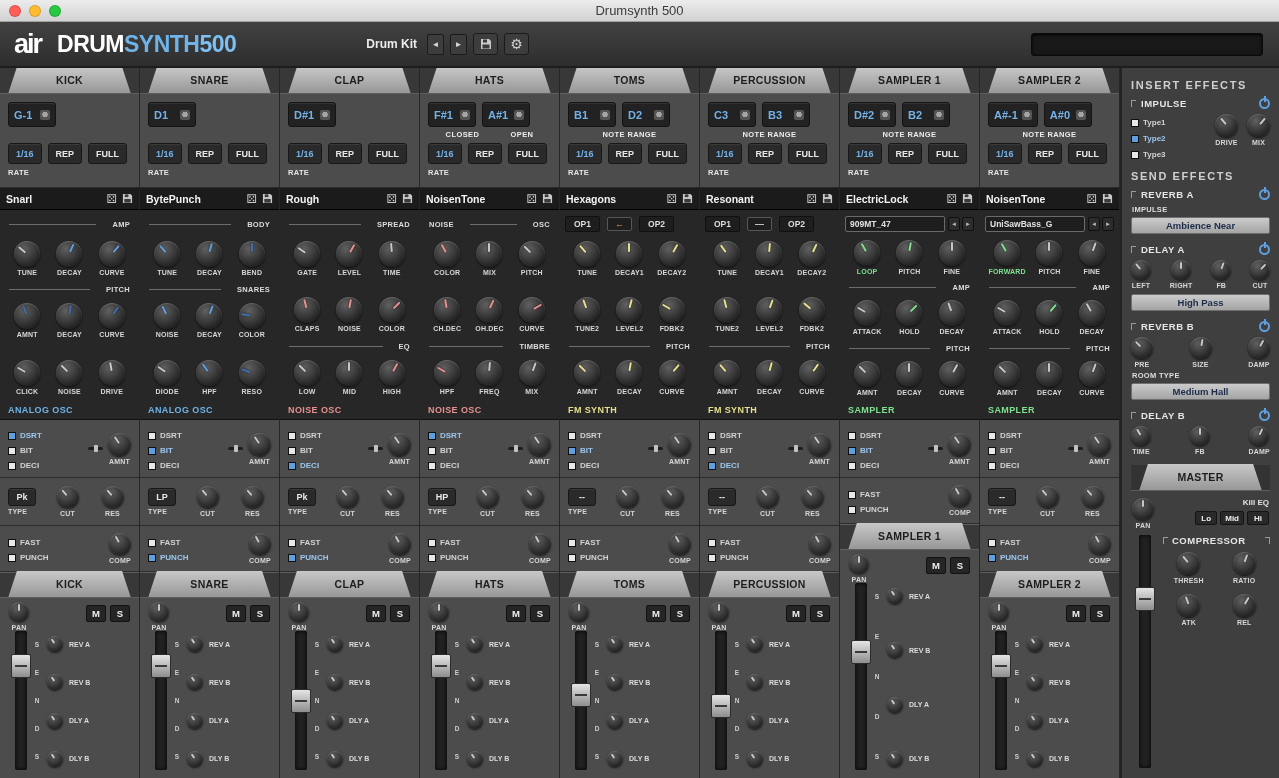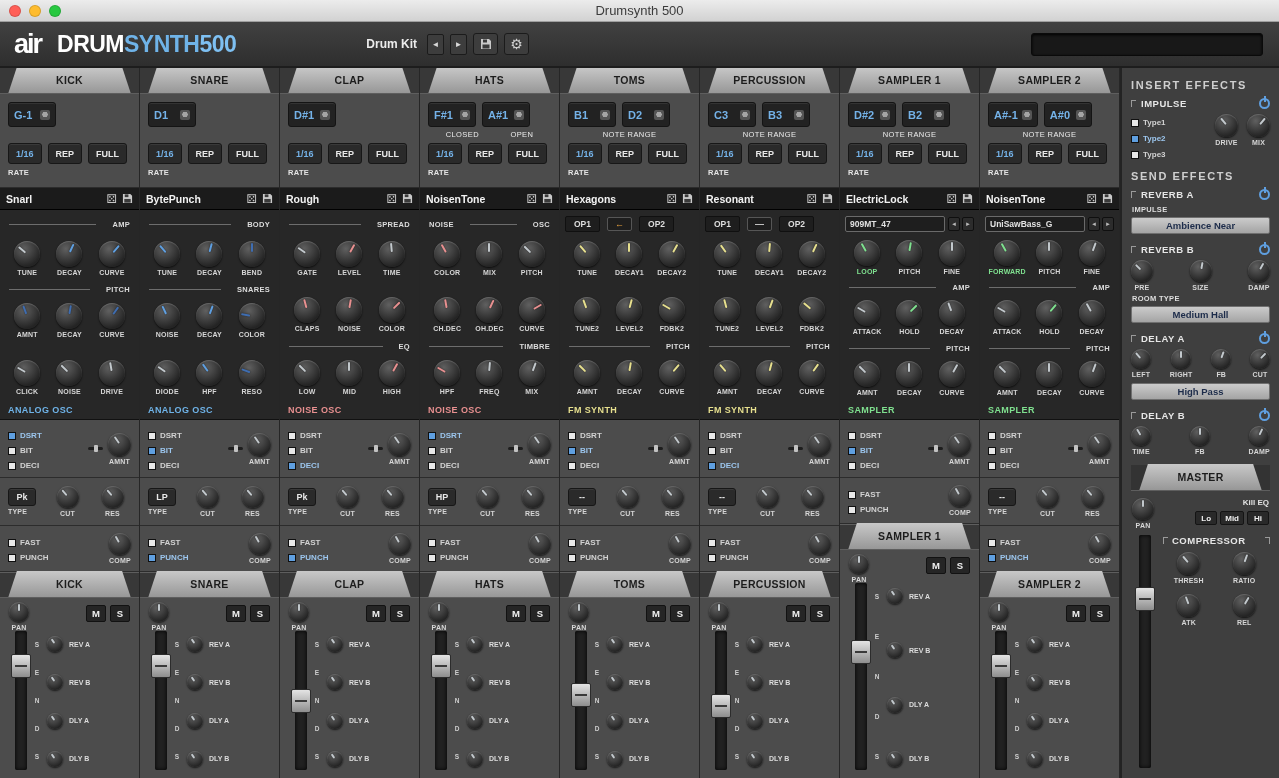--- a/index.html
+++ b/index.html
@@ -33,21 +33,21 @@
 
 .shead{height:26px;flex:0 0 26px;background:#383838;display:flex;align-items:flex-end;justify-content:center;border-bottom:1px solid #5e5e5e}
 .tab{width:88%;height:26px;background:linear-gradient(#c8c8c8,#979797);clip-path:polygon(7% 0,93% 0,100% 100%,0 100%);display:flex;align-items:center;justify-content:center;font-size:10.5px;font-weight:bold;color:#1d1d1d;letter-spacing:.3px;white-space:nowrap}
 
 .notes{height:94px;flex:0 0 94px;padding:8px 8px 0;border-bottom:1px solid #2c2c2c}
 .note-row{display:flex;gap:6px;height:25px}
 .note-btn{display:flex;align-items:center;justify-content:space-between;gap:4px;min-width:48px;padding:0 5px;background:#222;border:1px solid #141414;border-radius:3px;color:#74b2e8;font-weight:bold;font-size:11px;box-shadow:inset 0 1px 0 rgba(255,255,255,.08)}
 .note-icon{width:10px;height:10px;border-radius:2px;background:radial-gradient(circle at 50% 45%,#a5a5a5 0 2.6px,#555 2.8px);flex:0 0 auto}
 .note-caps{display:flex;height:14px;align-items:center;justify-content:space-around;padding:0 2px}
 .note-caps.single{justify-content:center}
-.ncap{font-size:7.5px;font-weight:normal;color:#ececec;letter-spacing:.4px}
+.ncap{font-size:7.5px;font-weight:bold;color:#ececec;letter-spacing:.4px}
 .rate-row{display:flex;justify-content:space-between;margin-top:2px;height:21px;padding-right:4px}
 .btn{background:#2a2a2a;border:1px solid #171717;border-radius:3px;color:#e8e8e8;font-weight:bold;font-size:9px;display:flex;align-items:center;justify-content:center;box-shadow:inset 0 1px 0 rgba(255,255,255,.07);padding:0 7px}
 .btn.rate{color:#74b2e8}
 .rate-label{font-size:7.5px;font-weight:bold;color:#e4e4e4;margin-top:4px;letter-spacing:.3px}
 
 .preset{height:22px;flex:0 0 22px;background:#1b1b1b;display:flex;align-items:center;padding:0 6px;gap:5px;border-bottom:1px solid #000}
 .preset-name{flex:1;color:#f2f2f2;font-size:10.5px;font-weight:bold;white-space:nowrap;overflow:hidden}
 .dice{color:#c4c4c4;font-size:12px;line-height:1}
 .psave{display:flex;align-items:center}
 
@@ -2077,20 +2077,55 @@
           <span class="fx-title">REVERB A</span>
           <span class="pwr"></span>
         </div>
         <div class="small-label">IMPULSE</div>
         <div class="drop">Ambience Near</div>
       </section>
 
       <section class="fx">
         <div class="fx-head">
           <span class="bracket"></span>
+          <span class="fx-title">DELAY A</span>
+          <span class="pwr"></span>
+        </div>
+        <div class="fx-knobs spread">
+            <div class="kwrap">
+              <div class="knob" style="--ks: 20px; --kc: #c2c8cc; --ka: -40deg;">
+                <i></i>
+              </div>
+              <div class="klabel">LEFT</div>
+            </div>
+            <div class="kwrap">
+              <div class="knob" style="--ks: 20px; --kc: #c2c8cc; --ka: 0deg;">
+                <i></i>
+              </div>
+              <div class="klabel">RIGHT</div>
+            </div>
+            <div class="kwrap">
+              <div class="knob" style="--ks: 20px; --kc: #c2c8cc; --ka: 20deg;">
+                <i></i>
+              </div>
+              <div class="klabel">FB</div>
+            </div>
+            <div class="kwrap">
+              <div class="knob" style="--ks: 20px; --kc: #c2c8cc; --ka: 45deg;">
+                <i></i>
+              </div>
+              <div class="klabel">CUT</div>
+            </div>
+          </div>
+        <div class="drop" style="margin-top:5px">High Pass</div>
+      </section>
+
+      <section class="fx">
+        <div class="fx-head">
+          <span class="bracket"></span>
           <span class="fx-title">REVERB B</span>
           <span class="pwr"></span>
         </div>
         <div class="fx-knobs spread">
             <div class="kwrap">
               <div class="knob" style="--ks: 22px; --kc: #c2c8cc; --ka: -45deg;">
                 <i></i>
               </div>
               <div class="klabel">PRE</div>
             </div>
@@ -2102,55 +2137,20 @@
             </div>
             <div class="kwrap">
               <div class="knob" style="--ks: 22px; --kc: #c2c8cc; --ka: 30deg;">
                 <i></i>
               </div>
               <div class="klabel">DAMP</div>
             </div>
           </div>
         <div class="small-label">ROOM TYPE</div>
         <div class="drop">Medium Hall</div>
-      </section>
-
-      <section class="fx">
-        <div class="fx-head">
-          <span class="bracket"></span>
-          <span class="fx-title">DELAY A</span>
-          <span class="pwr"></span>
-        </div>
-        <div class="fx-knobs spread">
-            <div class="kwrap">
-              <div class="knob" style="--ks: 20px; --kc: #c2c8cc; --ka: -40deg;">
-                <i></i>
-              </div>
-              <div class="klabel">LEFT</div>
-            </div>
-            <div class="kwrap">
-              <div class="knob" style="--ks: 20px; --kc: #c2c8cc; --ka: 0deg;">
-                <i></i>
-              </div>
-              <div class="klabel">RIGHT</div>
-            </div>
-            <div class="kwrap">
-              <div class="knob" style="--ks: 20px; --kc: #c2c8cc; --ka: 20deg;">
-                <i></i>
-              </div>
-              <div class="klabel">FB</div>
-            </div>
-            <div class="kwrap">
-              <div class="knob" style="--ks: 20px; --kc: #c2c8cc; --ka: 45deg;">
-                <i></i>
-              </div>
-              <div class="klabel">CUT</div>
-            </div>
-          </div>
-        <div class="drop" style="margin-top:5px">High Pass</div>
       </section>
 
       <section class="fx">
         <div class="fx-head">
           <span class="bracket"></span>
           <span class="fx-title">DELAY B</span>
           <span class="pwr"></span>
         </div>
         <div class="fx-knobs spread">
             <div class="kwrap">

